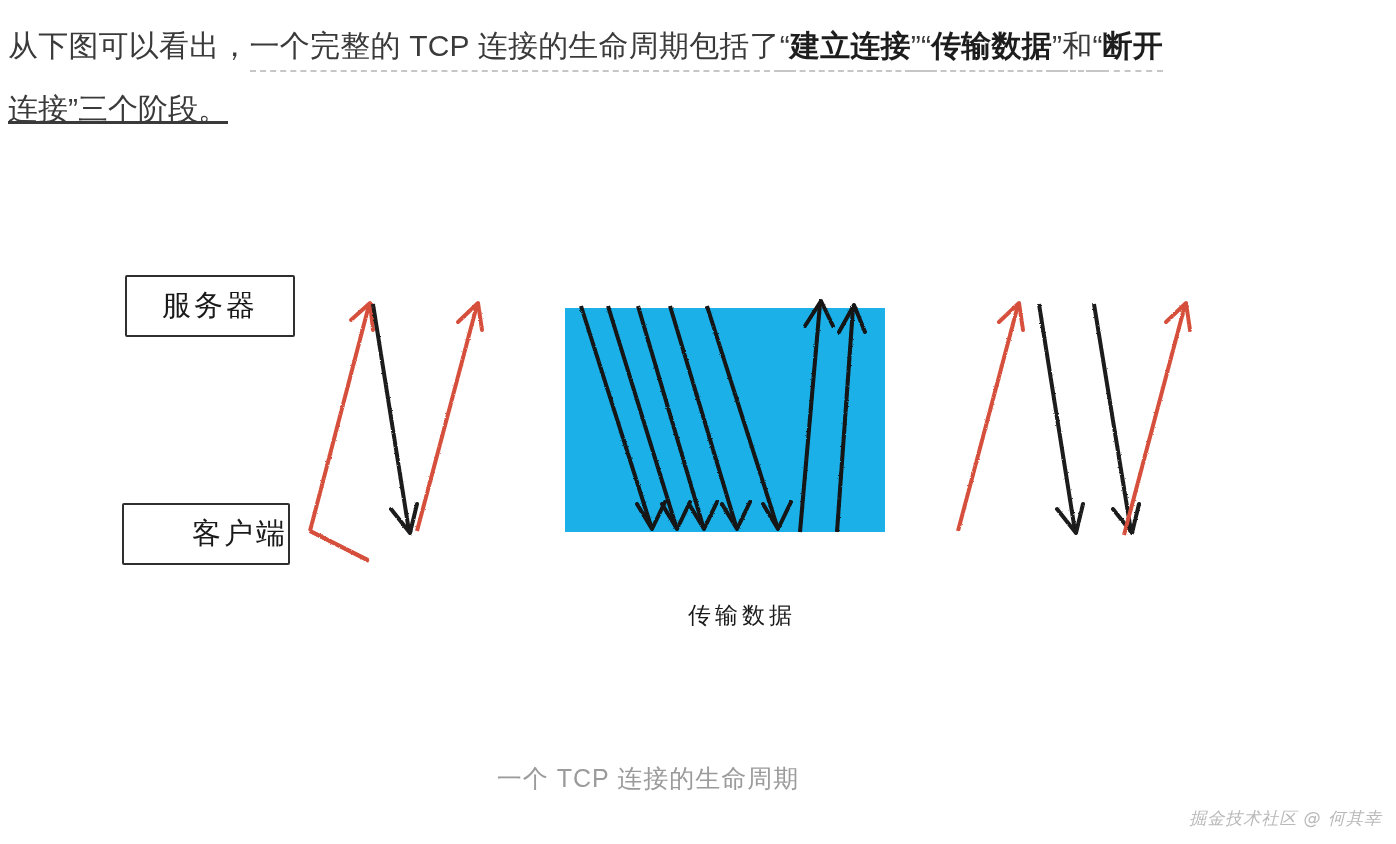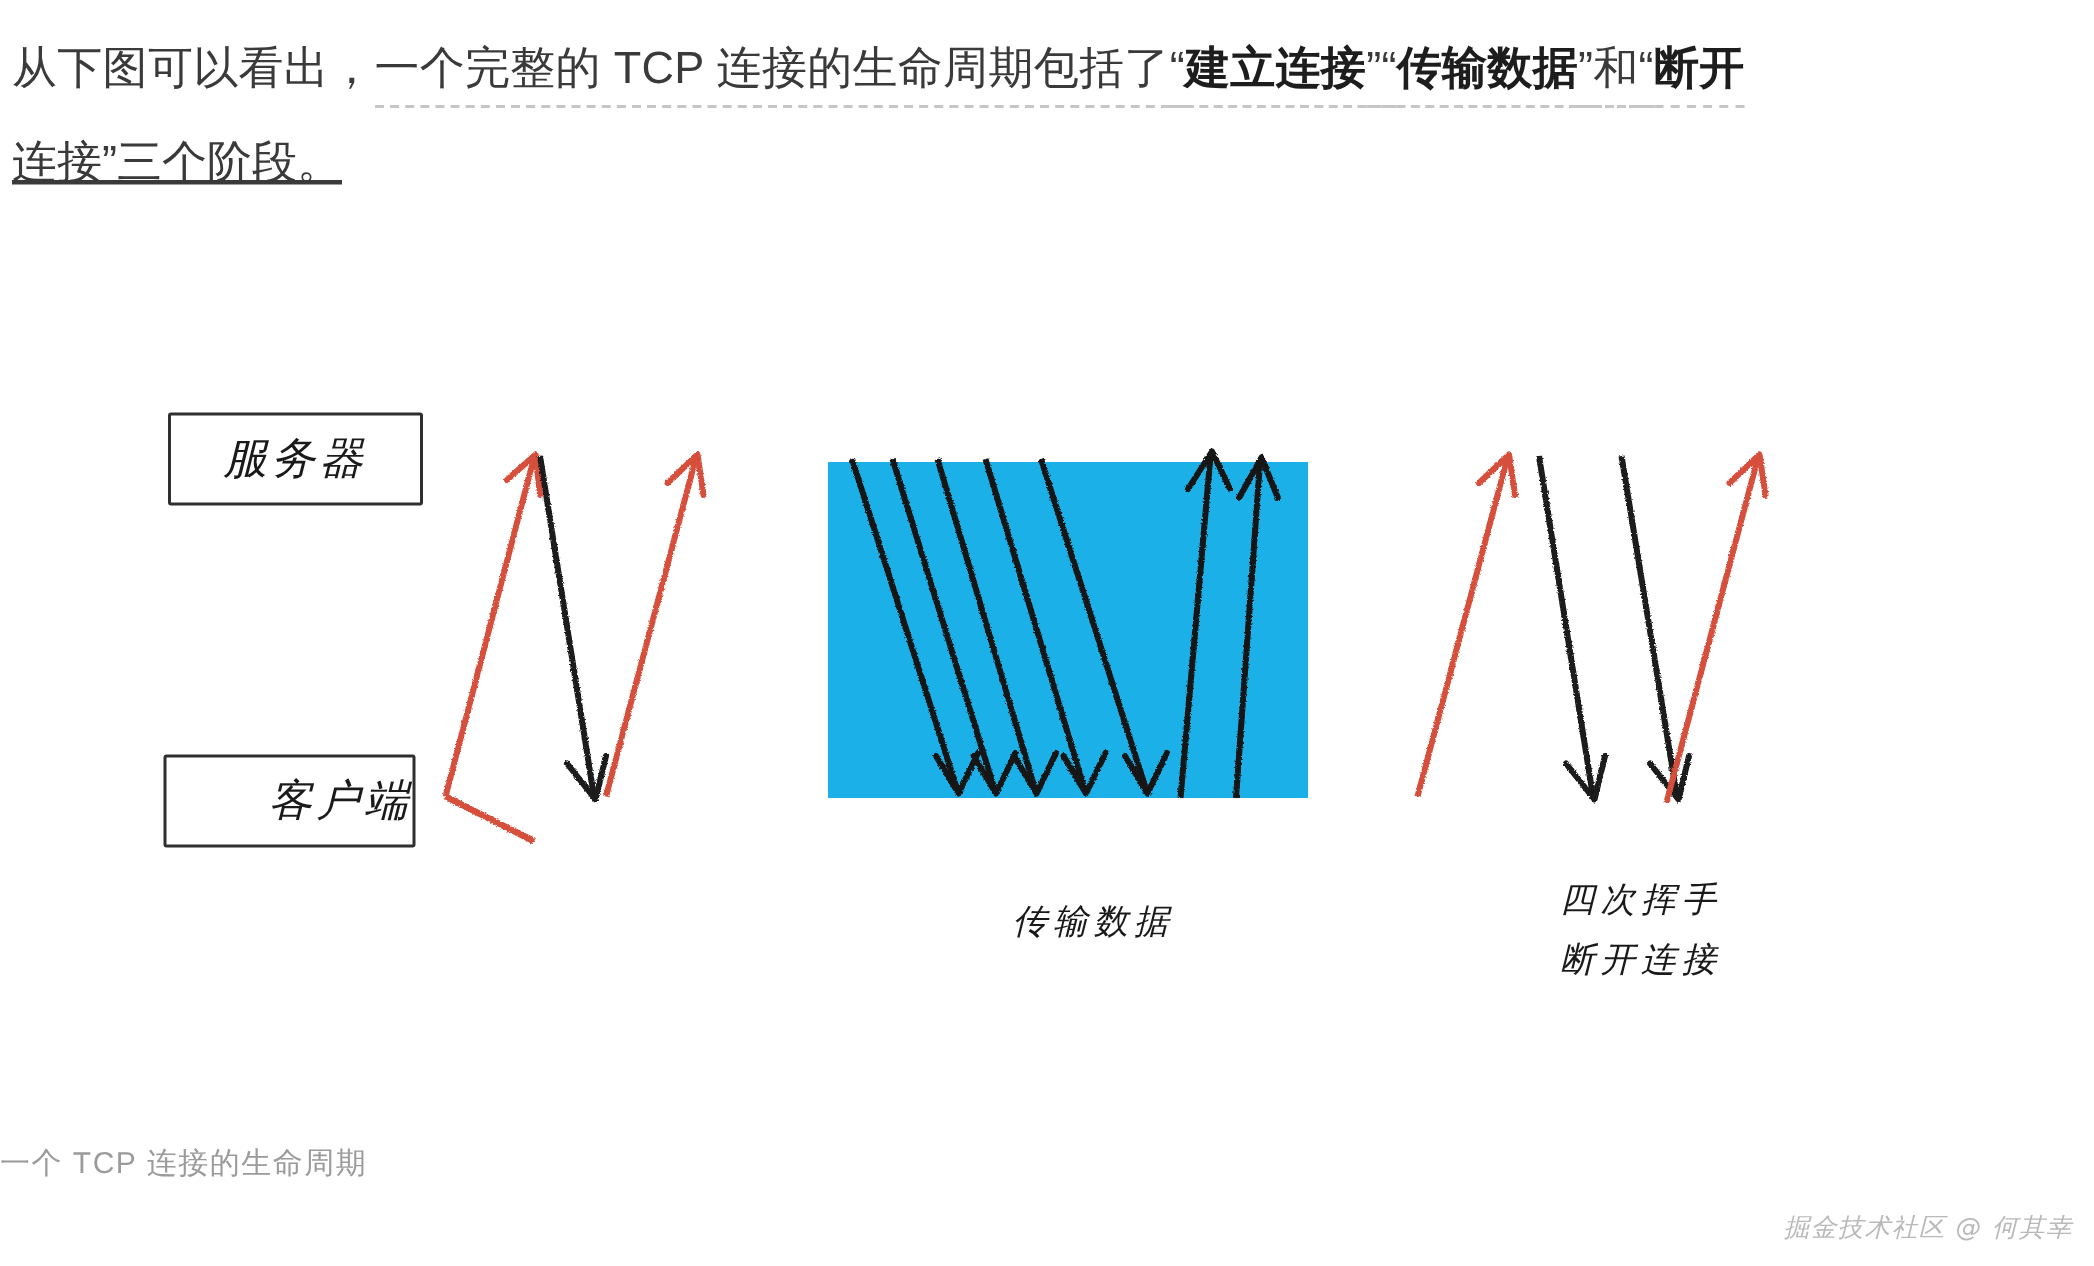--- a/index.html
+++ b/index.html
@@ -41,25 +41,24 @@
     font-size: 30px;
     line-height: 63px;
     white-space: nowrap;
     color: #3a3a3a;
     text-decoration: underline;
   }
 
   
   #figure-area {
     position: absolute;
-    left: 4px;
+    left: 17px;
     top: 250px;
     width: 1130px;
     height: 470px;
-    font-style: italic;
   }
   #diagram-svg { display: block; }
 
   .node-box {
     position: absolute;
     border: 2px solid #2f2f2f;
     background: #ffffff;
     box-sizing: border-box;
     display: flex;
     align-items: center;
@@ -86,22 +85,22 @@
   #label-handshake { left: 295px; top: 330px; width: 190px; }
   #label-transfer  { left: 625px; top: 345px; width: 200px; }
   #label-teardown  { left: 990px; top: 330px; width: 200px; }
 
   
   #figure-caption {
     position: absolute;
     left: 0;
     top: 762px;
     width: 1296px;
-    text-align: left;
-    font-size: 20px;
+    text-align: center;
+    font-size: 25px;
     color: #9b9b9b;
     letter-spacing: 1px;
   }
 
   
   #watermark {
     position: absolute;
     right: 14px;
     bottom: 14px;
     font-size: 17px;
@@ -220,21 +219,17 @@
   <div class="node-box" id="server-box">
     <span>服务器</span>
   </div>
   <div class="node-box" id="client-box">
     <span>客户端</span>
   </div>
 
   <div class="phase-label" id="label-transfer">
     <div>传输数据</div>
   </div>
-  <div class="phase-label" id="label-teardown">
-    <div>四次挥手</div>
-    <div>断开连接</div>
-  </div>
 </div>
 
 <div id="figure-caption">一个 TCP 连接的生命周期</div>
 
 <div id="watermark">掘金技术社区 @ 何其幸</div>
 
 </body></html>

